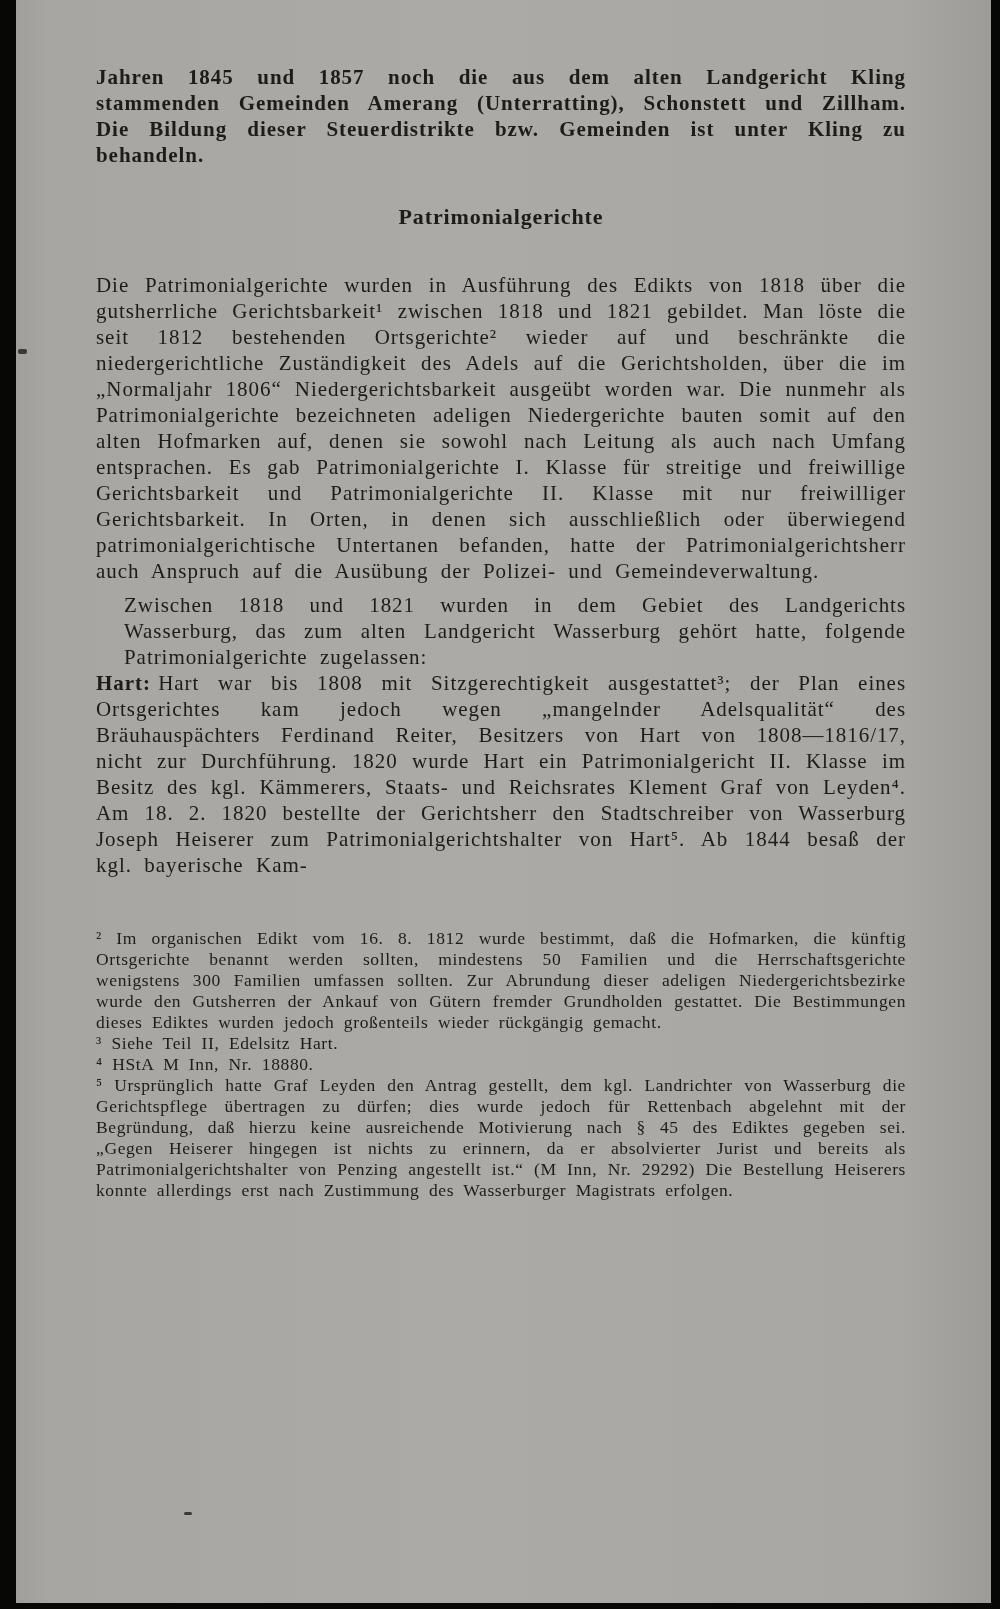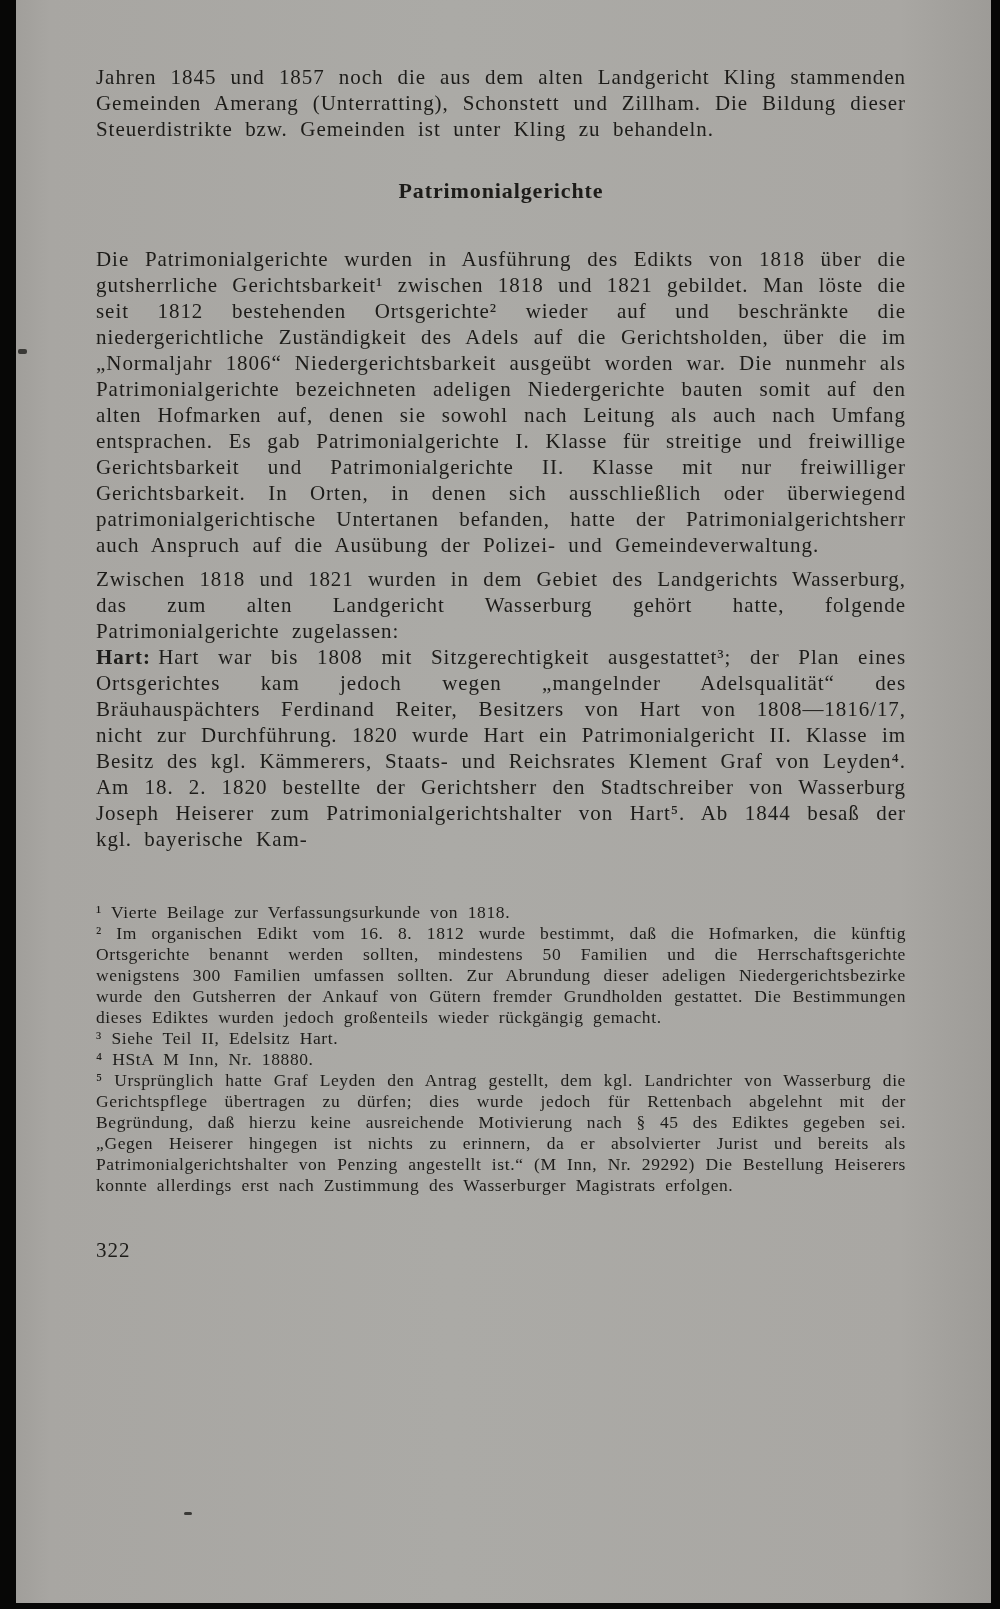--- a/index.html
+++ b/index.html
@@ -38,29 +38,29 @@
   }
   p.body {
     margin: 0;
     font-size: 21px;
     line-height: 26px;
     text-align: justify;
     letter-spacing: 0.045em;
     word-spacing: 0.30em;
     hyphens: auto;
   }
-  p.intro { margin-bottom: 4px; }
+  p.intro { margin-bottom: 4px; font-weight: bold; }
   h2.heading {
     margin: 36px 0 42px 0;
     text-align: center;
     font-size: 22px;
     font-weight: bold;
     letter-spacing: 0.04em;
   }
-  p.para2 { margin-top: 8px; }
+  p.para2 { margin-top: 8px; margin-left: 28px; }
   p.hart strong { margin-right: 0.35em; }
   .footnotes {
     margin-top: 50px;
     font-size: 17.5px;
     line-height: 21px;
     text-align: justify;
     letter-spacing: 0.035em;
     word-spacing: 0.26em;
   }
   .footnotes p { margin: 0; }
@@ -88,23 +88,21 @@
 
     <p class="body para1">Die Patrimonialgerichte wurden in Ausführung des Edikts von 1818 über die gutsherrliche Gerichtsbarkeit¹ zwischen 1818 und 1821 gebildet. Man löste die seit 1812 bestehenden Ortsgerichte² wieder auf und beschränkte die niedergerichtliche Zuständigkeit des Adels auf die Gerichtsholden, über die im „Normaljahr 1806“ Niedergerichtsbarkeit ausgeübt worden war. Die nunmehr als Patrimonialgerichte bezeichneten adeligen Niedergerichte bauten somit auf den alten Hofmarken auf, denen sie sowohl nach Leitung als auch nach Umfang entsprachen. Es gab Patrimonialgerichte I. Klasse für streitige und freiwillige Gerichtsbarkeit und Patrimonialgerichte II. Klasse mit nur freiwilliger Gerichtsbarkeit. In Orten, in denen sich ausschließlich oder überwiegend patrimonialgerichtische Untertanen befanden, hatte der Patrimonialgerichtsherr auch Anspruch auf die Ausübung der Polizei- und Gemeindeverwaltung.</p>
 
     <p class="body para2">Zwischen 1818 und 1821 wurden in dem Gebiet des Landgerichts Wasserburg, das zum alten Landgericht Wasserburg gehört hatte, folgende Patrimonialgerichte zugelassen:</p>
 
     <p class="body hart">
       <strong>Hart:</strong><span>Hart war bis 1808 mit Sitzgerechtigkeit ausgestattet³; der Plan eines Ortsgerichtes kam jedoch wegen „mangelnder Adelsqualität“ des Bräuhauspächters Ferdinand Reiter, Besitzers von Hart von 1808—1816/17, nicht zur Durchführung. 1820 wurde Hart ein Patrimonialgericht II. Klasse im Besitz des kgl. Kämmerers, Staats- und Reichsrates Klement Graf von Leyden⁴. Am 18. 2. 1820 bestellte der Gerichtsherr den Stadtschreiber von Wasserburg Joseph Heiserer zum Patrimonialgerichtshalter von Hart⁵. Ab 1844 besaß der kgl. bayerische Kam-</span>
     </p>
 
     <div class="footnotes">
-      <p>¹ Vierte Beilage zur Verfassungsurkunde von 1818.</p>
       <p>² Im organischen Edikt vom 16. 8. 1812 wurde bestimmt, daß die Hofmarken, die künftig Ortsgerichte benannt werden sollten, mindestens 50 Familien und die Herrschaftsgerichte wenigstens 300 Familien umfassen sollten. Zur Abrundung dieser adeligen Niedergerichtsbezirke wurde den Gutsherren der Ankauf von Gütern fremder Grundholden gestattet. Die Bestimmungen dieses Ediktes wurden jedoch großenteils wieder rückgängig gemacht.</p>
       <p>³ Siehe Teil II, Edelsitz Hart.</p>
       <p>⁴ HStA M Inn, Nr. 18880.</p>
       <p>⁵ Ursprünglich hatte Graf Leyden den Antrag gestellt, dem kgl. Landrichter von Wasserburg die Gerichtspflege übertragen zu dürfen; dies wurde jedoch für Rettenbach abgelehnt mit der Begründung, daß hierzu keine ausreichende Motivierung nach § 45 des Ediktes gegeben sei. „Gegen Heiserer hingegen ist nichts zu erinnern, da er absolvierter Jurist und bereits als Patrimonialgerichtshalter von Penzing angestellt ist.“ (M Inn, Nr. 29292) Die Bestellung Heiserers konnte allerdings erst nach Zustimmung des Wasserburger Magistrats erfolgen.</p>
     </div>
 
-    <div class="pagenum">322</div>
 
   </div>
 </div>
 
 </body></html>

